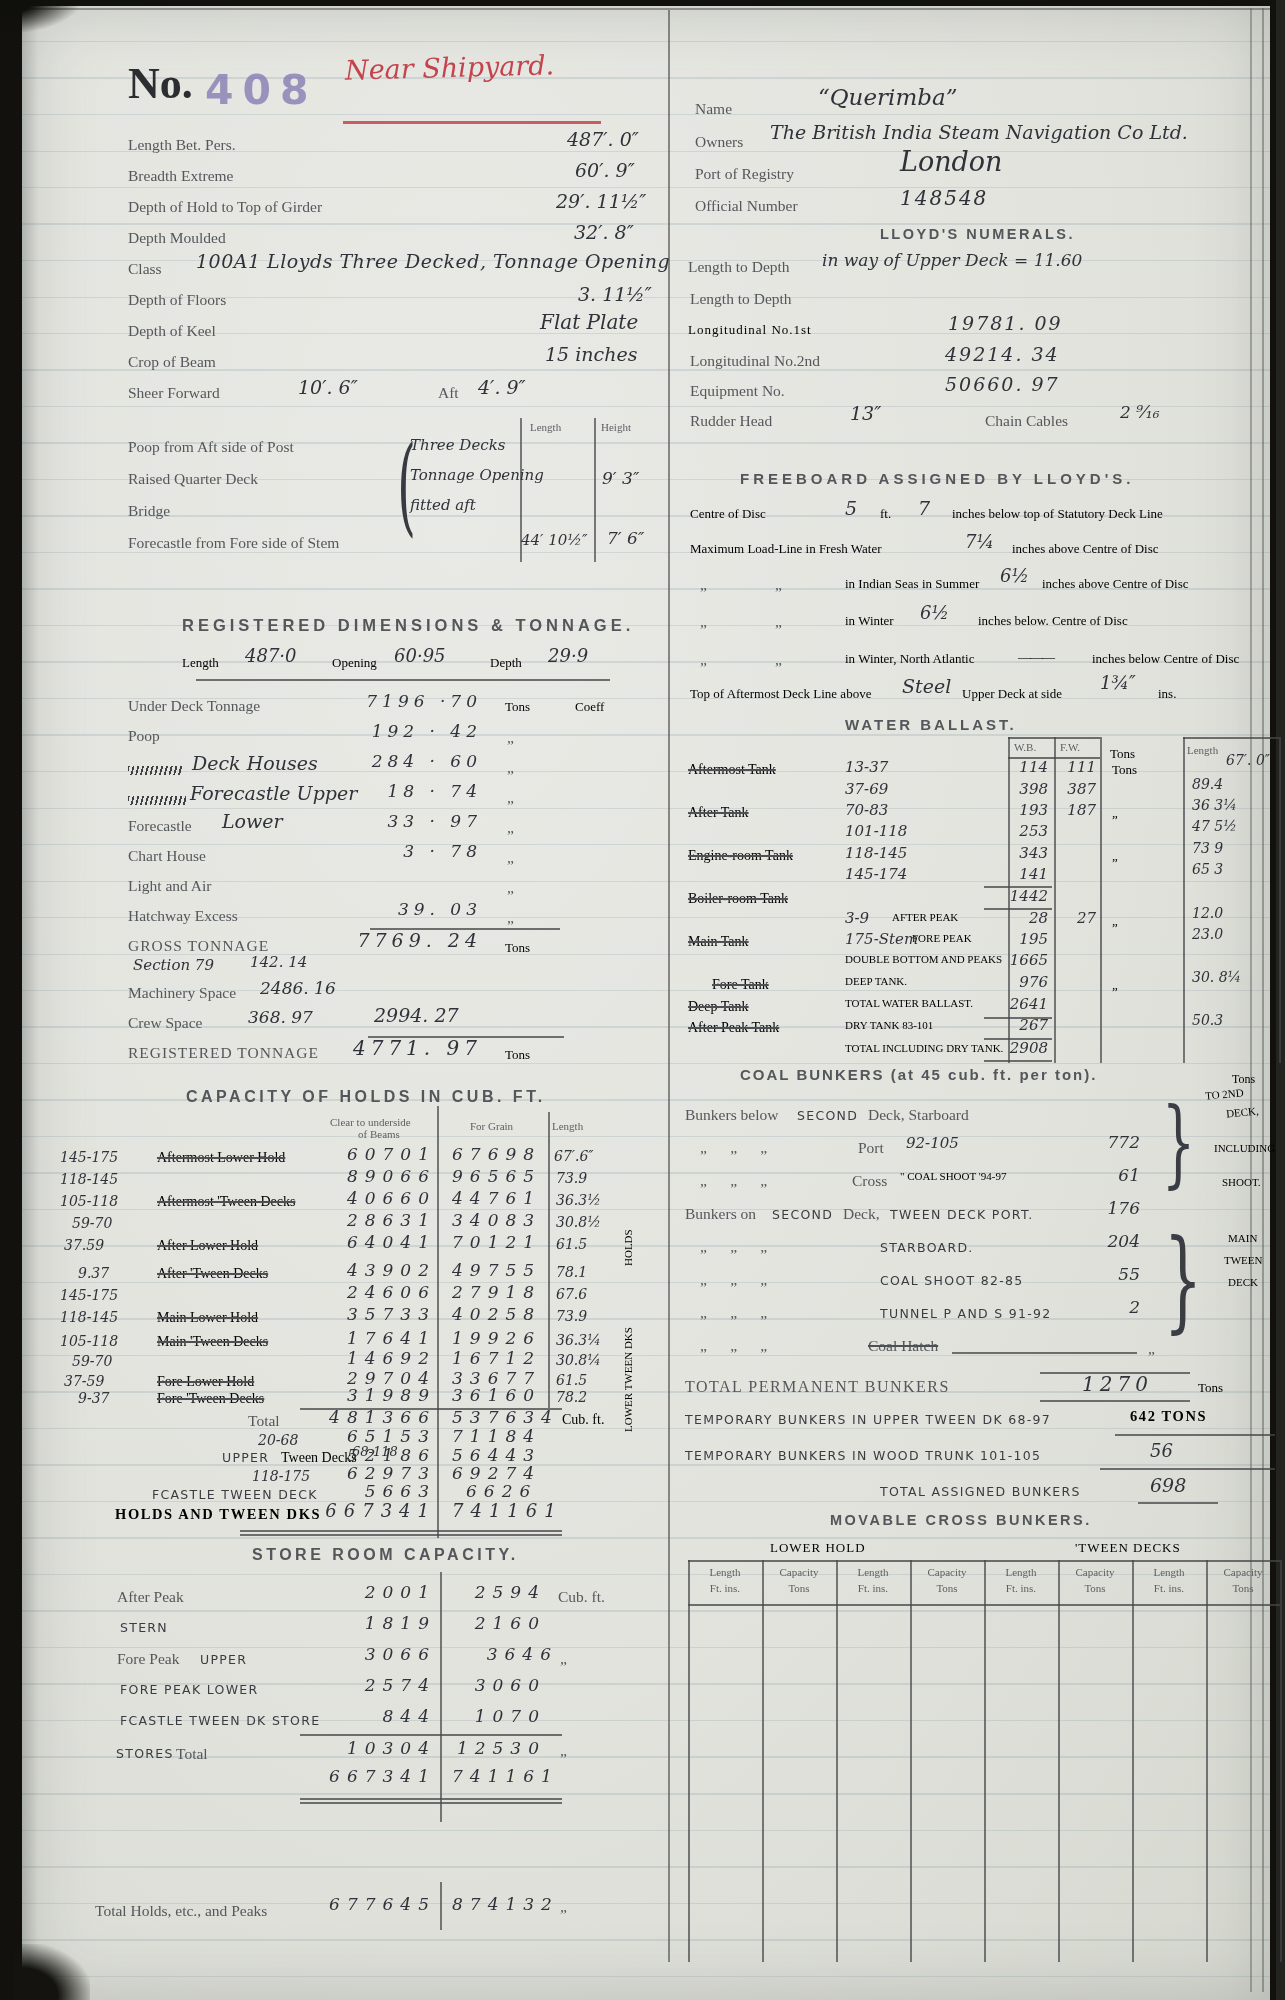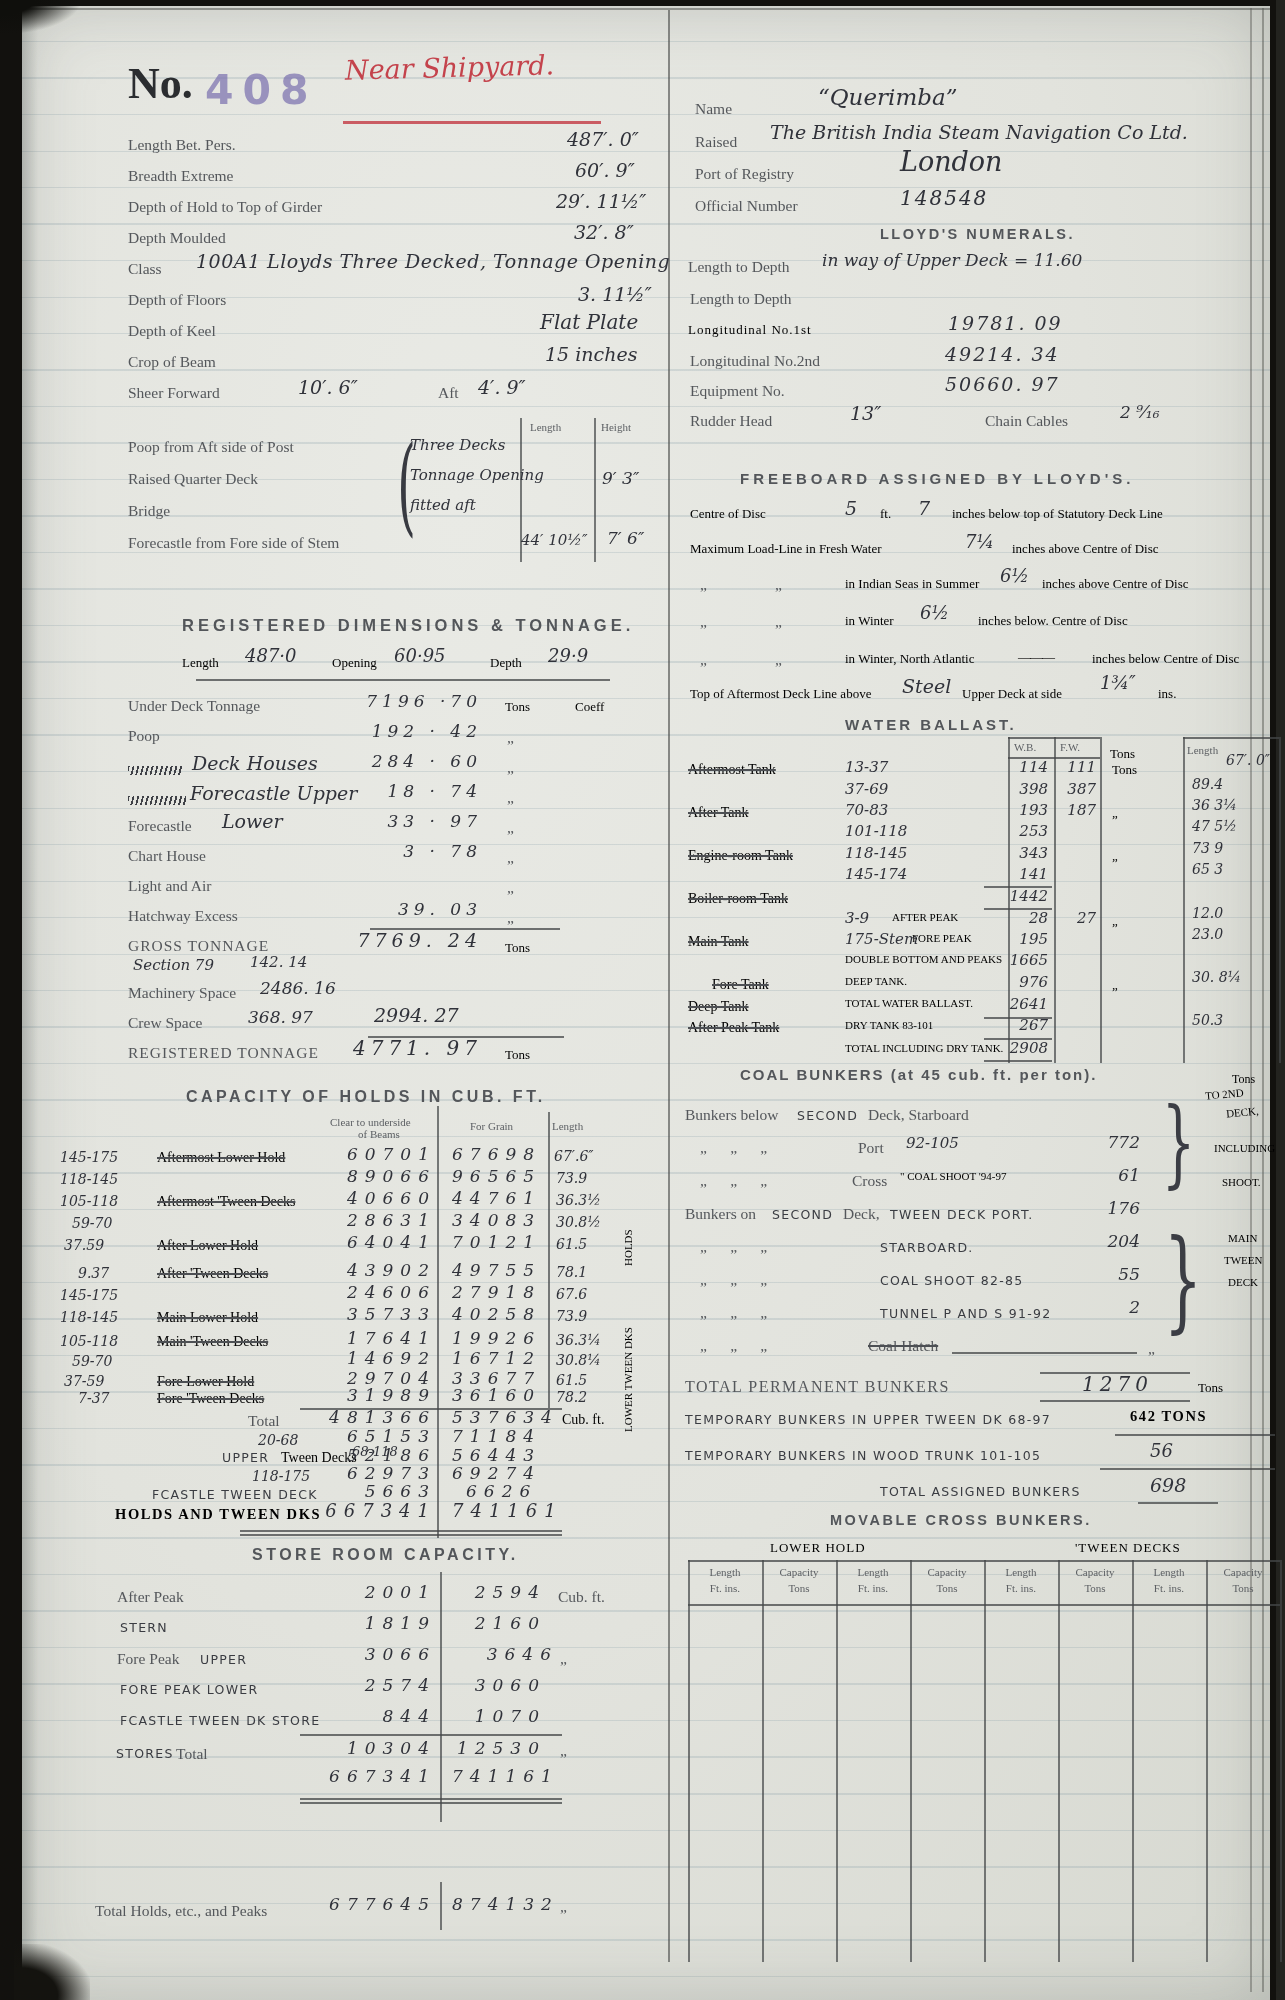--- a/index.html
+++ b/index.html
@@ -206,21 +206,21 @@
 <span class="a hw h14" style="left:556px;top:1332px">36.3¼</span>
 <span class="a hw h14" style="left:72px;top:1353px">59-70</span>
 <span class="a hw h17 dg rt" style="left:300px;top:1348px;width:136px">14692</span>
 <span class="a hw h17 dg" style="left:452px;top:1348px">16712</span>
 <span class="a hw h14" style="left:556px;top:1352px">30.8¼</span>
 <span class="a hw h14" style="left:64px;top:1373px">37-59</span>
 <span class="a pr14 st" style="left:157px;top:1374px">Fore Lower Hold</span>
 <span class="a hw h17 dg rt" style="left:300px;top:1368px;width:136px">29704</span>
 <span class="a hw h17 dg" style="left:452px;top:1368px">33677</span>
 <span class="a hw h14" style="left:556px;top:1372px">61.5</span>
-<span class="a hw h14" style="left:78px;top:1390px">7-37</span>
+<span class="a hw h14" style="left:78px;top:1390px">9-37</span>
 <span class="a pr14 st" style="left:157px;top:1391px">Fore 'Tween Decks</span>
 <span class="a hw h17 dg rt" style="left:300px;top:1385px;width:136px">31989</span>
 <span class="a hw h17 dg" style="left:452px;top:1385px">36160</span>
 <span class="a hw h14" style="left:556px;top:1389px">78.2</span>
 
 <div class="hl" style="left:300px;top:1408px;width:262px"></div>
 <span class="a pr" style="left:248px;top:1412px">Total</span>
 <span class="a hw h17 dg rt" style="left:282px;top:1407px;width:154px">481366</span>
 <span class="a hw h17 dg" style="left:452px;top:1407px">537634</span>
 <span class="a pr14" style="left:562px;top:1412px">Cub. ft.</span>
@@ -277,21 +277,21 @@
 <div class="hl" style="left:300px;top:1798px;width:262px"></div>
 <div class="hl" style="left:300px;top:1802px;width:262px"></div>
 <span class="a pr" style="left:95px;top:1902px">Total Holds, etc., and Peaks</span>
 <div class="vl" style="left:440px;top:1882px;height:48px"></div>
 <span class="a hw h17 dg rt" style="left:300px;top:1894px;width:136px">677645</span>
 <span class="a hw h17 dg" style="left:452px;top:1894px">874132</span>
 <span class="a pr" style="left:560px;top:1898px">„</span>
 
 <span class="a pr" style="left:695px;top:100px">Name</span>
 <span class="a hw h22" style="left:818px;top:84px">“Querimba”</span>
-<span class="a pr" style="left:695px;top:133px">Raised</span>
+<span class="a pr" style="left:695px;top:133px">Owners</span>
 <span class="a hw h19" style="left:770px;top:121px">The British India Steam Navigation Co Ltd.</span>
 <span class="a pr" style="left:695px;top:165px">Port of Registry</span>
 <span class="a hw h26" style="left:900px;top:146px">London</span>
 <span class="a pr" style="left:695px;top:197px">Official Number</span>
 <span class="a hw h20" style="left:900px;top:186px;letter-spacing:2px">148548</span>
 
 <span class="a tt tt2" style="left:880px;top:226px">LLOYD'S NUMERALS.</span>
 <span class="a pr" style="left:688px;top:258px">Length to Depth</span>
 <span class="a hw h17" style="left:822px;top:250px">in way of Upper Deck = 11.60</span>
 <span class="a pr" style="left:690px;top:290px">Length to Depth</span>

